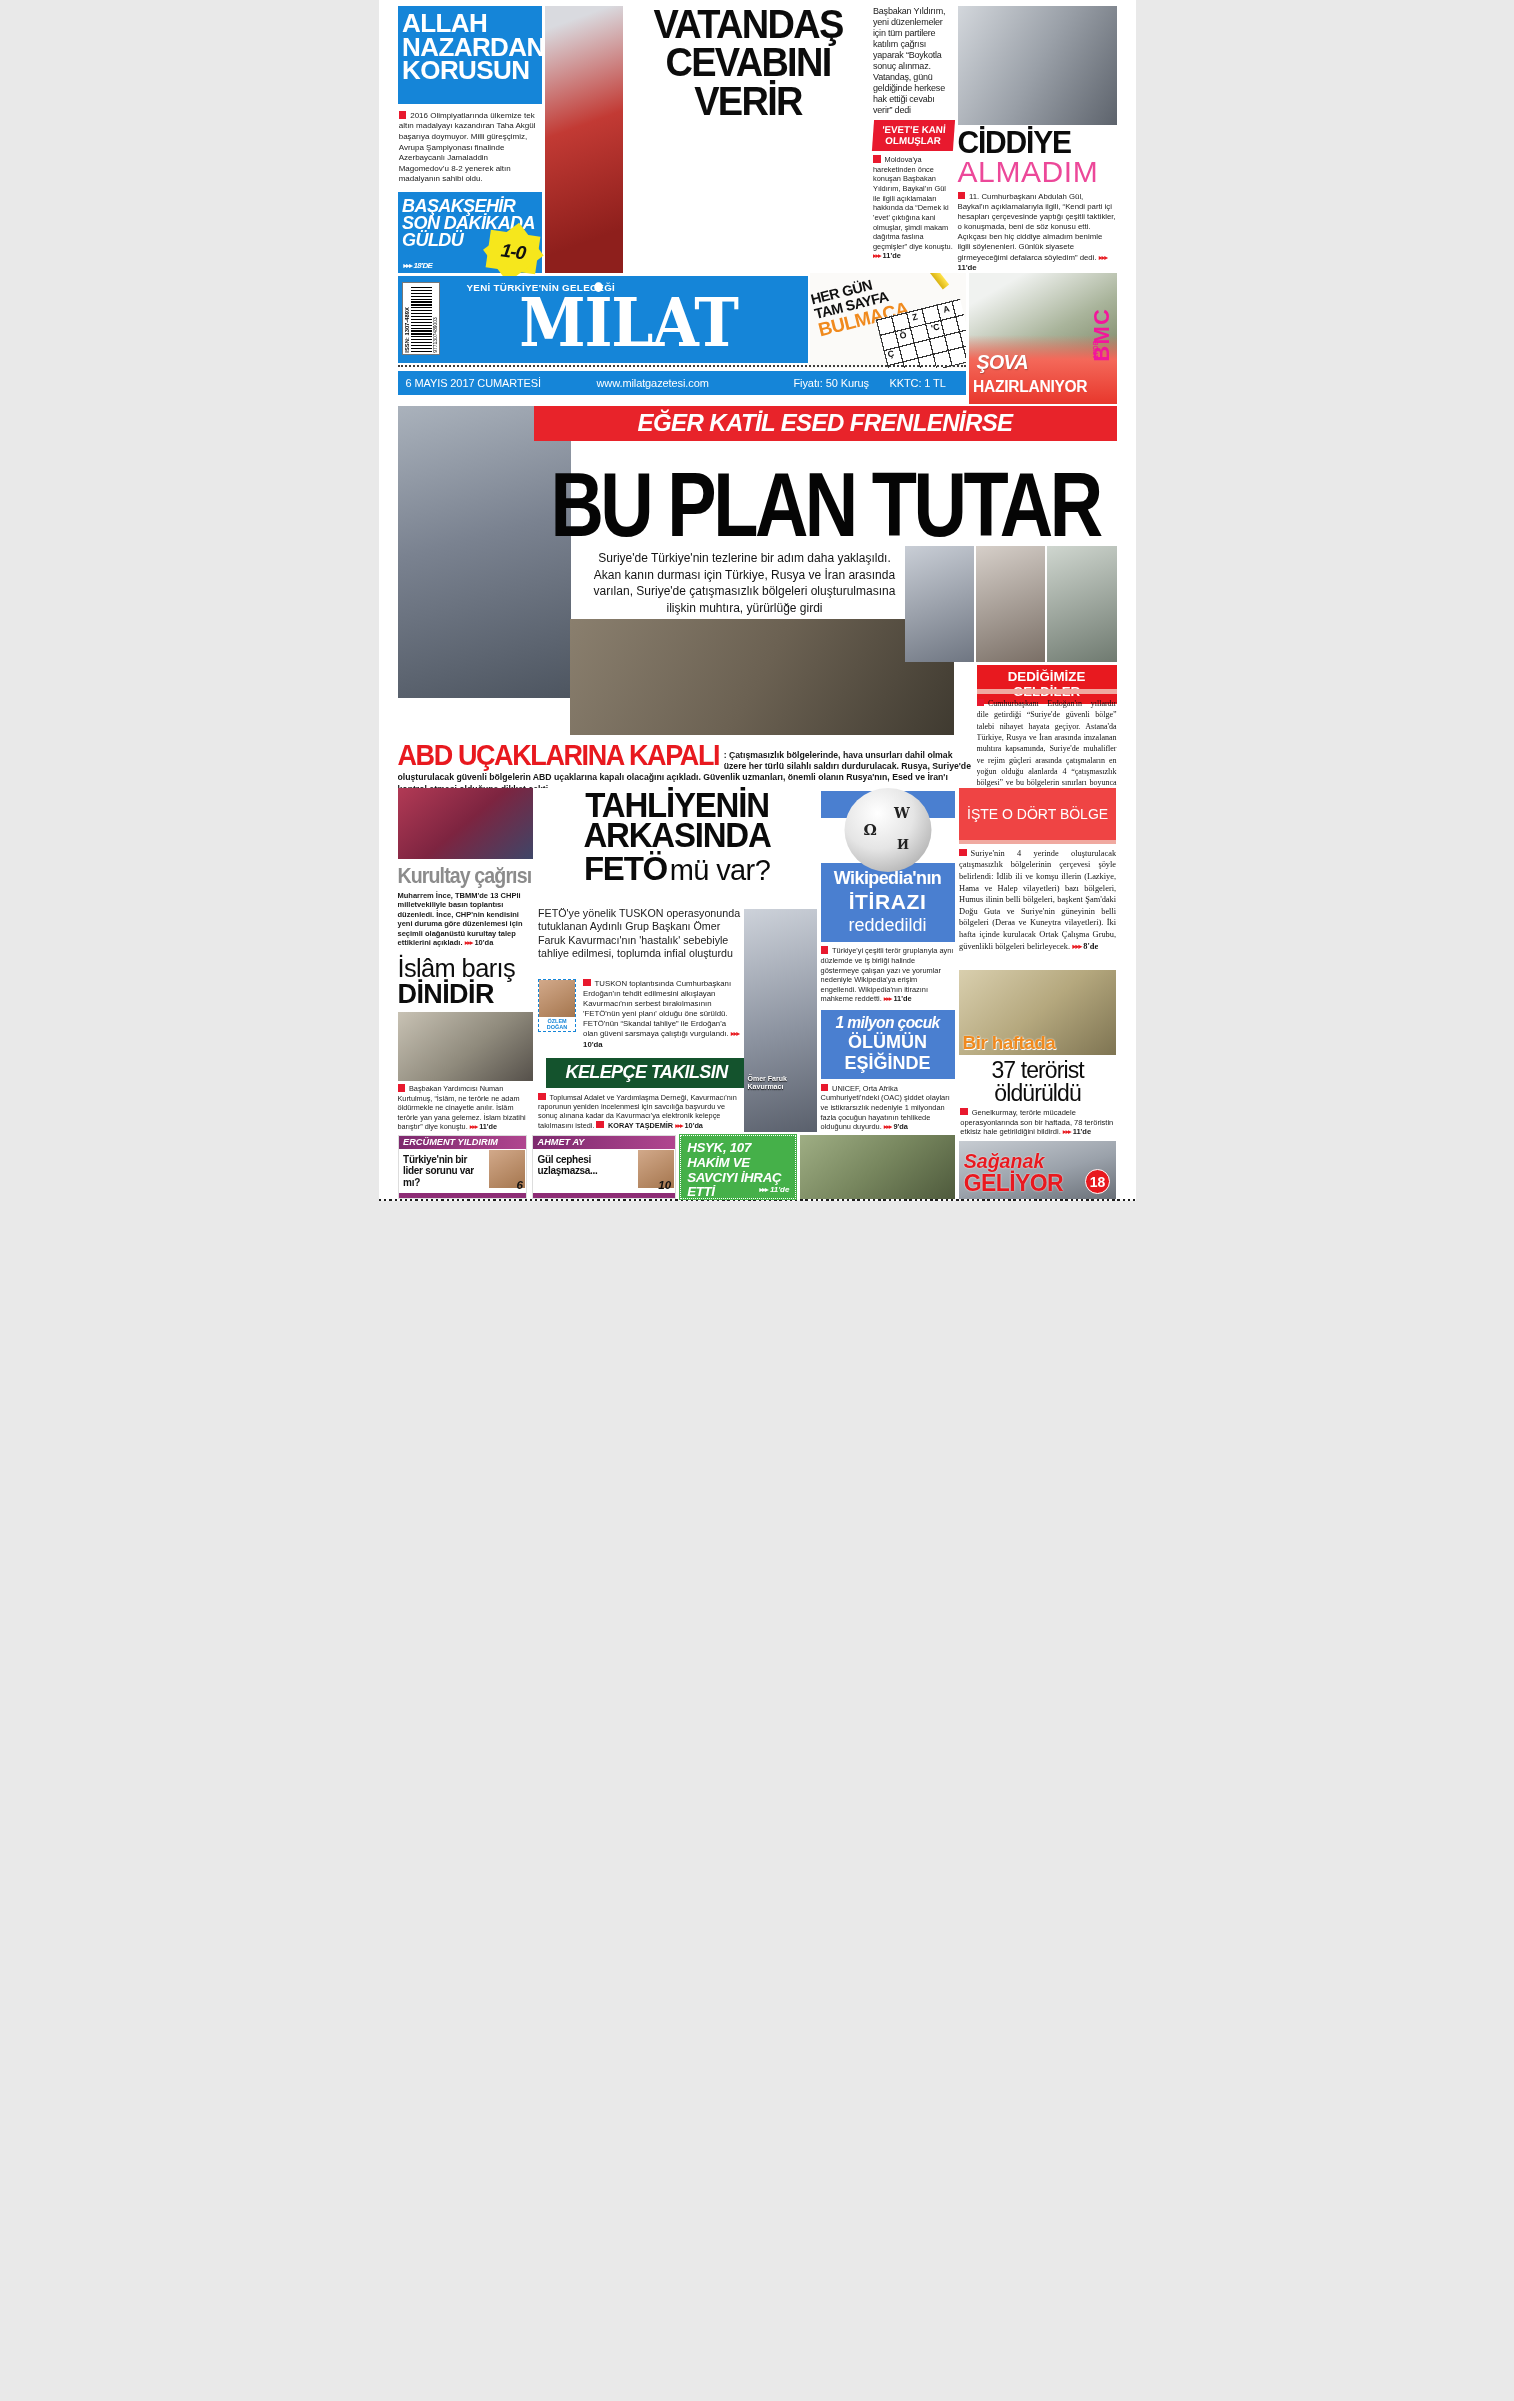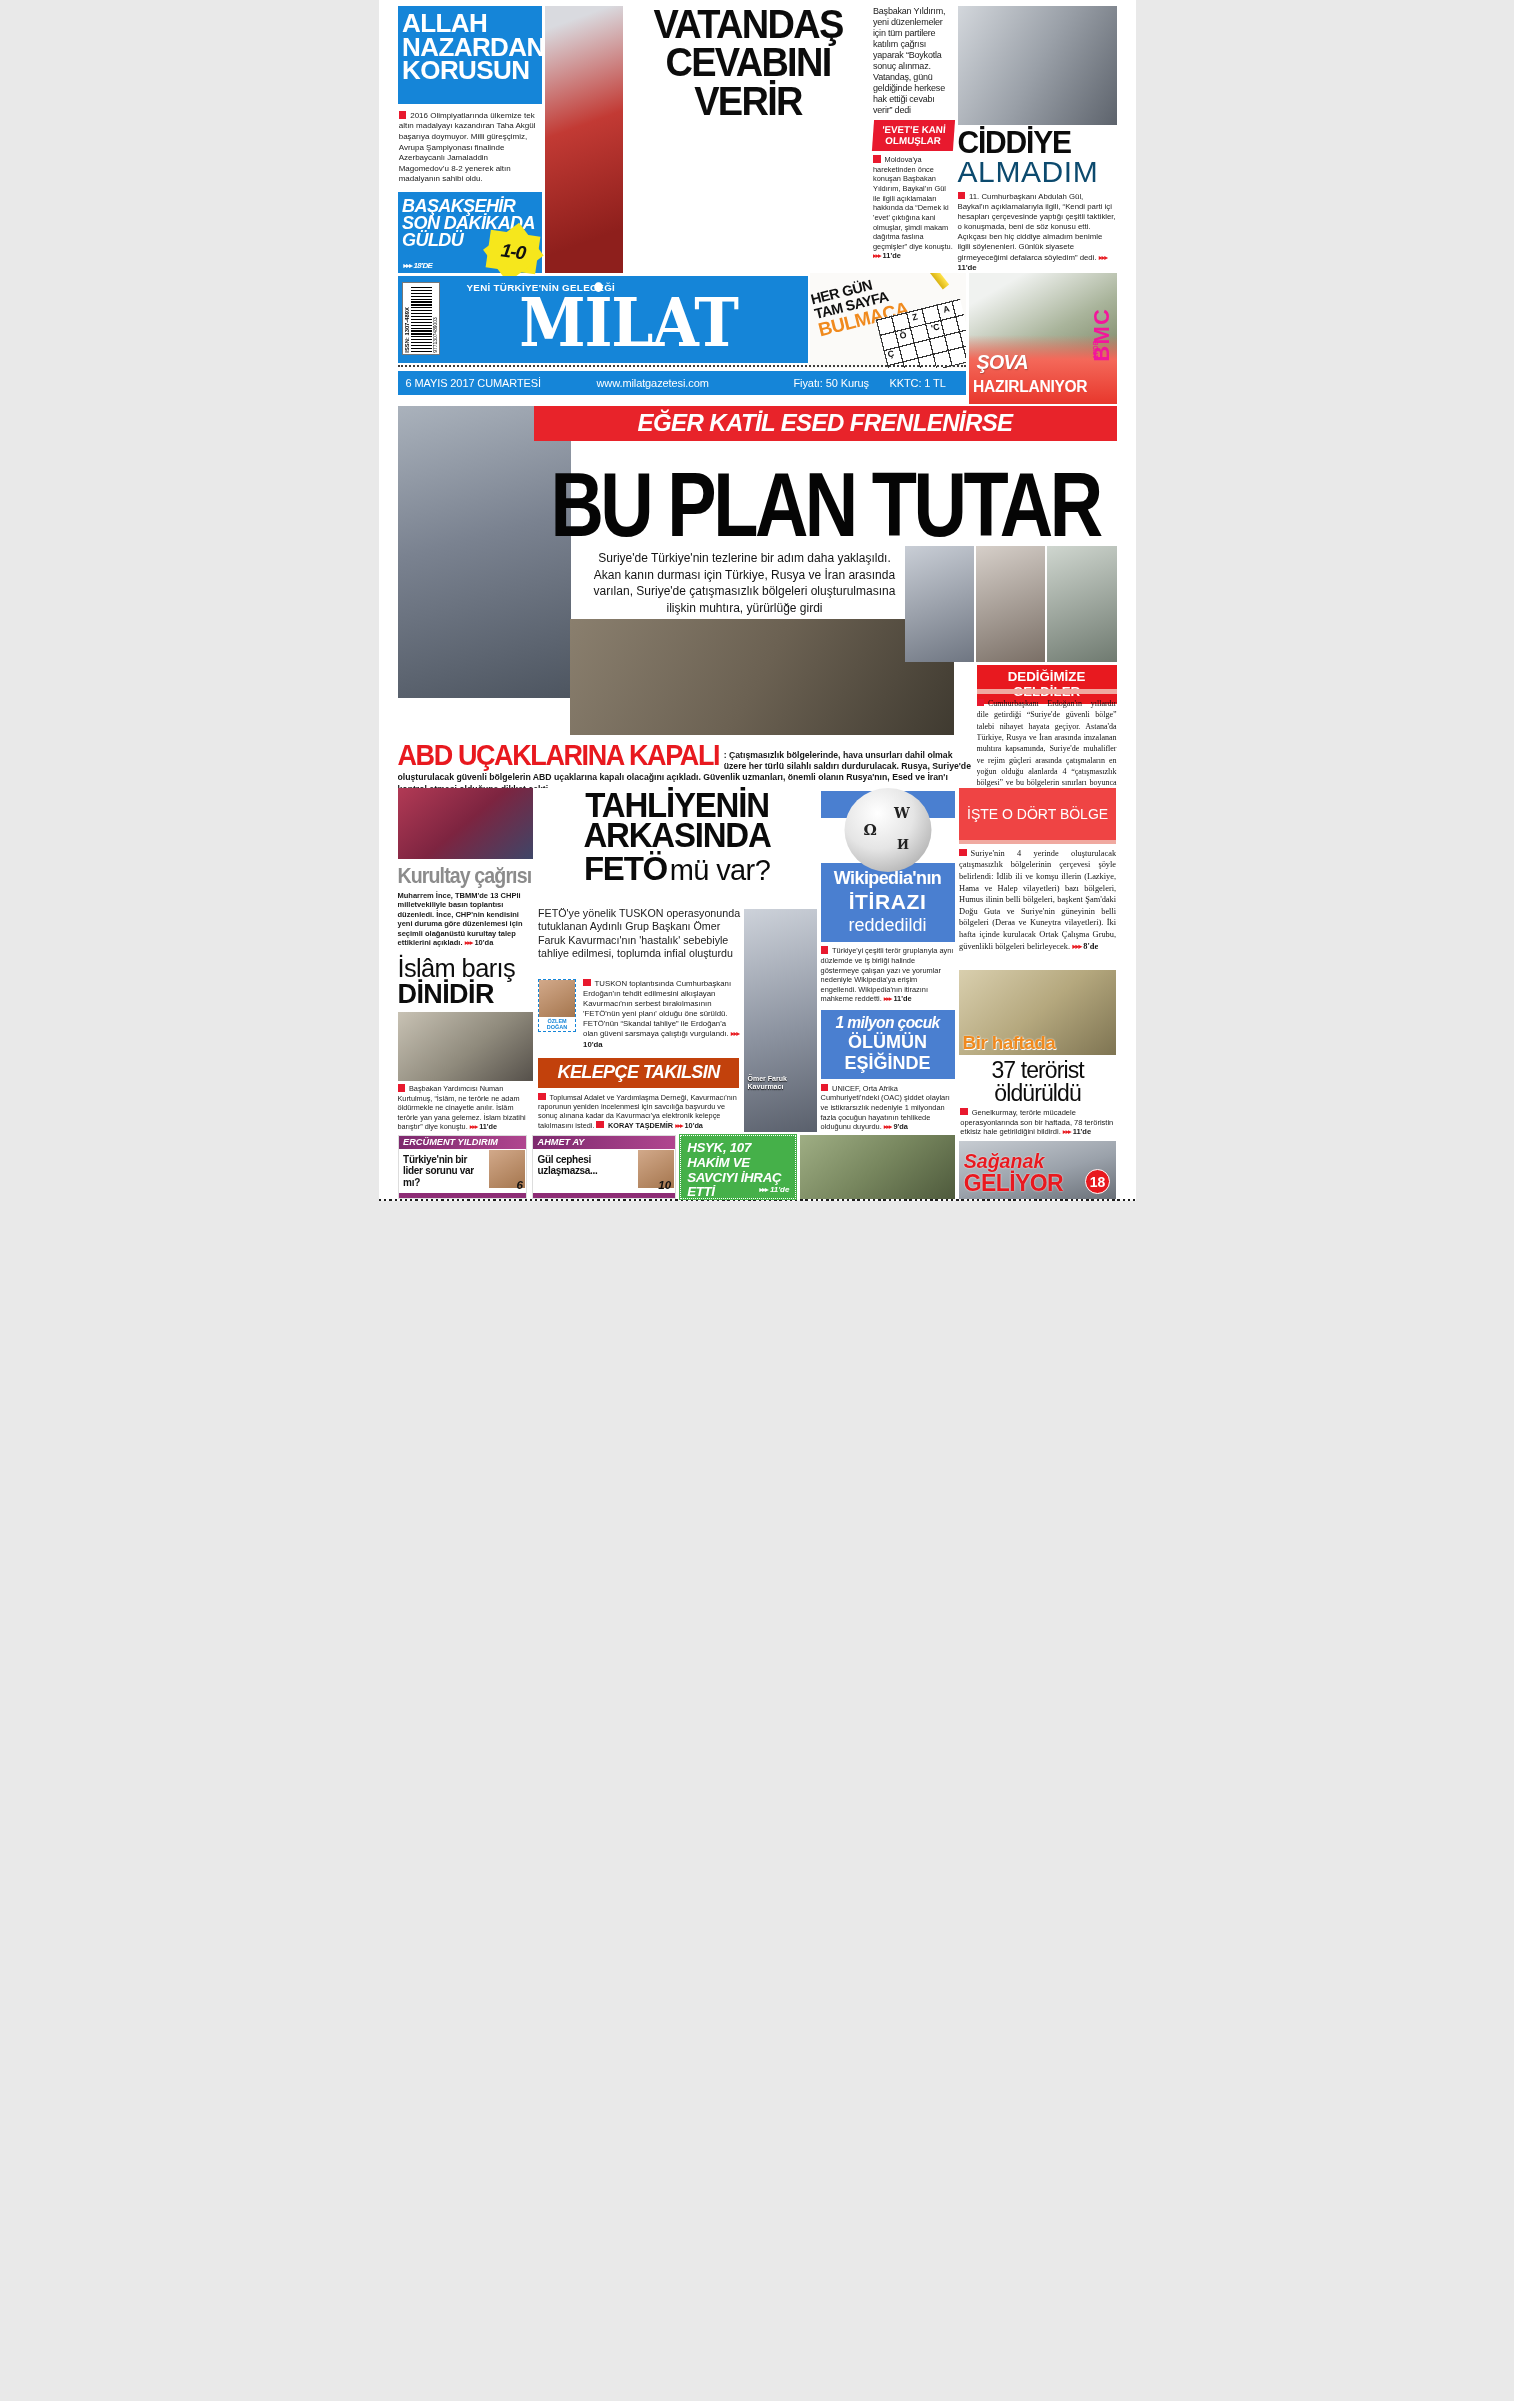--- a/index.html
+++ b/index.html
@@ -53,21 +53,21 @@
   .chip .ph{height:40px;}
   .chip .nm{color:#1585d8;font-size:5.8px;font-weight:bold;line-height:1.1;padding:1.2px 0;}
   .chip .lc{background:#1585d8;color:#fff;font-size:5.8px;font-weight:bold;padding:0.6px 0;}
   .c4{width:81px;display:flex;flex-direction:column;}
   .c4 .intro{font-size:9px;line-height:1.22;letter-spacing:-0.2px;color:#1b1b1b;font-weight:500;}
   .redbox{background:#e8192e;color:#fff;font-weight:bold;font-size:9.8px;text-align:center;line-height:1.15;padding:4px 1.2px;margin:4.6px 0;transform:skewX(-4deg);}
   .c4 .body{font-size:7.4px;line-height:1.3;color:#1a1a1a;}
   .c5{width:159px;display:flex;flex-direction:column;}
   .c5 .ph{height:141px;}
   .c5 .h1{font-size:30px;font-weight:bold;letter-spacing:-1.2px;line-height:1;margin-top:2.3px;color:#0b0b0b;transform:scaleY(1.05);transform-origin:left top;}
-  .c5 .h2{font-size:30px;font-weight:normal;letter-spacing:0.6px;line-height:1;color:#0c4a6e;}
+  .c5 .h2{font-size:30px;font-weight:normal;letter-spacing:0.6px;line-height:1;color:#ec4899;}
   .c5 .body{font-size:7.8px;line-height:1.3;margin-top:4.6px;color:#1a1a1a;}
 
   
   .s2{position:relative;height:133px;padding-left:10px;}
   .logo-panel{position:absolute;left:0;top:3.5px;width:410px;height:87px;background:#1585d8;}
   .tagline{position:absolute;left:69px;top:5.8px;color:#fff;font-weight:bold;font-size:9.8px;letter-spacing:0.3px;}
   .logo{position:absolute;left:55px;top:12.7px;width:352px;text-align:center;color:#fff;font-family:"DejaVu Serif",serif;font-weight:bold;font-size:60px;line-height:1;letter-spacing:-1.2px;transform:scaleY(1.12);transform-origin:top;}
   .barcode{position:absolute;left:4.6px;top:9.2px;width:38px;height:73px;background:#fff;border:0.6px solid #777;display:flex;padding:1.7px 1.2px;gap:1.2px;}
   .bc-issn{writing-mode:vertical-rl;transform:rotate(180deg);font-size:5.8px;font-weight:bold;color:#000;}
   .bc-bars{flex:1;background:repeating-linear-gradient(0deg,#000 0 1.2px,#fff 1.2px 2.9px);}
@@ -129,21 +129,21 @@
   .th-wrap{position:absolute;left:0;top:2.3px;width:278px;text-align:center;color:#0a0a0a;line-height:.92;}
   .th-wrap .l{font-weight:bold;font-size:33px;letter-spacing:-1.2px;display:block;transform:scaleY(1.08);}
   .th-mix{display:block;margin-top:3.5px;}
   .th-mix .fet{font-weight:bold;font-size:33px;letter-spacing:-1.2px;}
   .th-mix .mu{font-weight:normal;font-size:29px;letter-spacing:-0.6px;}
   .subhead{position:absolute;left:0;top:119px;width:206px;font-size:10.7px;line-height:1.25;color:#222;}
   .chipB{position:absolute;left:0;top:191px;width:38px;border:1.2px dashed #1585d8;background:#fff;text-align:center;}
   .chipB .ph{height:37px;}
   .chipB .nm{color:#1585d8;font-size:5.5px;font-weight:bold;line-height:1.1;padding:1.2px 0;}
   .bulletB1{position:absolute;left:45px;top:191px;width:159px;font-size:7.8px;line-height:1.3;color:#1a1a1a;}
-  .kelepce{position:absolute;left:0;top:270px;width:201px;background:#c2410c;color:#fff;font-weight:bold;font-style:italic;font-size:18px;text-align:center;padding:4.6px 0;letter-spacing:-0.6px;}
+  .kelepce{position:absolute;left:8px;top:270px;width:201px;background:#14532d;color:#fff;font-weight:bold;font-style:italic;font-size:18px;text-align:center;padding:4.6px 0;letter-spacing:-0.6px;}
   .bulletB2{position:absolute;left:0;top:305px;width:199px;font-size:7.3px;line-height:1.27;color:#1a1a1a;}
   .kavph{position:absolute;left:206px;top:121px;width:73px;height:223px;}
   .kavph .cap{position:absolute;left:3.5px;bottom:40px;color:#fff;font-weight:bold;font-size:7px;line-height:1.2;text-shadow:0 0.6px 1.2px #000;}
   .colC{width:134px;display:flex;flex-direction:column;}
   .globe-wrap{position:relative;height:85px;}
   .globe-band{position:absolute;left:0;top:3.5px;width:100%;height:26.6px;background:#4a7fd0;}
   .globe{position:absolute;left:50%;top:0;transform:translateX(-50%);width:87px;height:84px;border-radius:50%;background:radial-gradient(circle at 38% 30%,#ffffff,#e5e5e5 45%,#bcbcbc 75%,#909090);}
   .globe i{position:absolute;font-style:normal;font-weight:bold;color:#222;font-family:"DejaVu Serif",serif;}
   .wikibox{background:#4a7fd0;color:#fff;text-align:center;padding:4.6px 1.2px 5.8px;}
   .wikibox .w1{font-weight:bold;font-size:18px;letter-spacing:-0.6px;display:block;}

